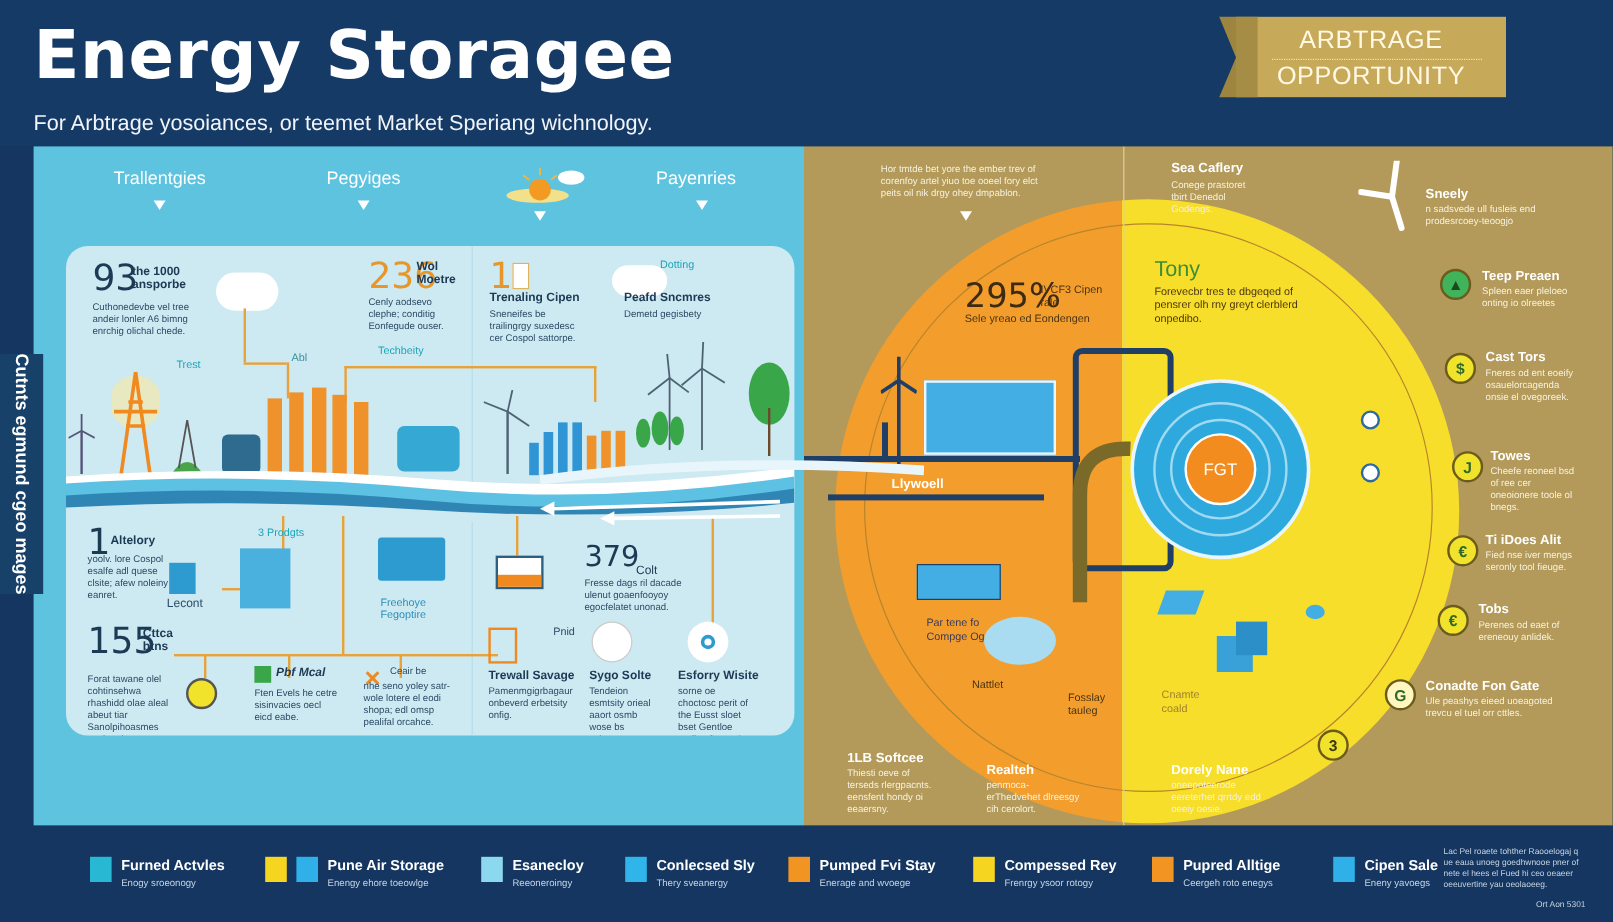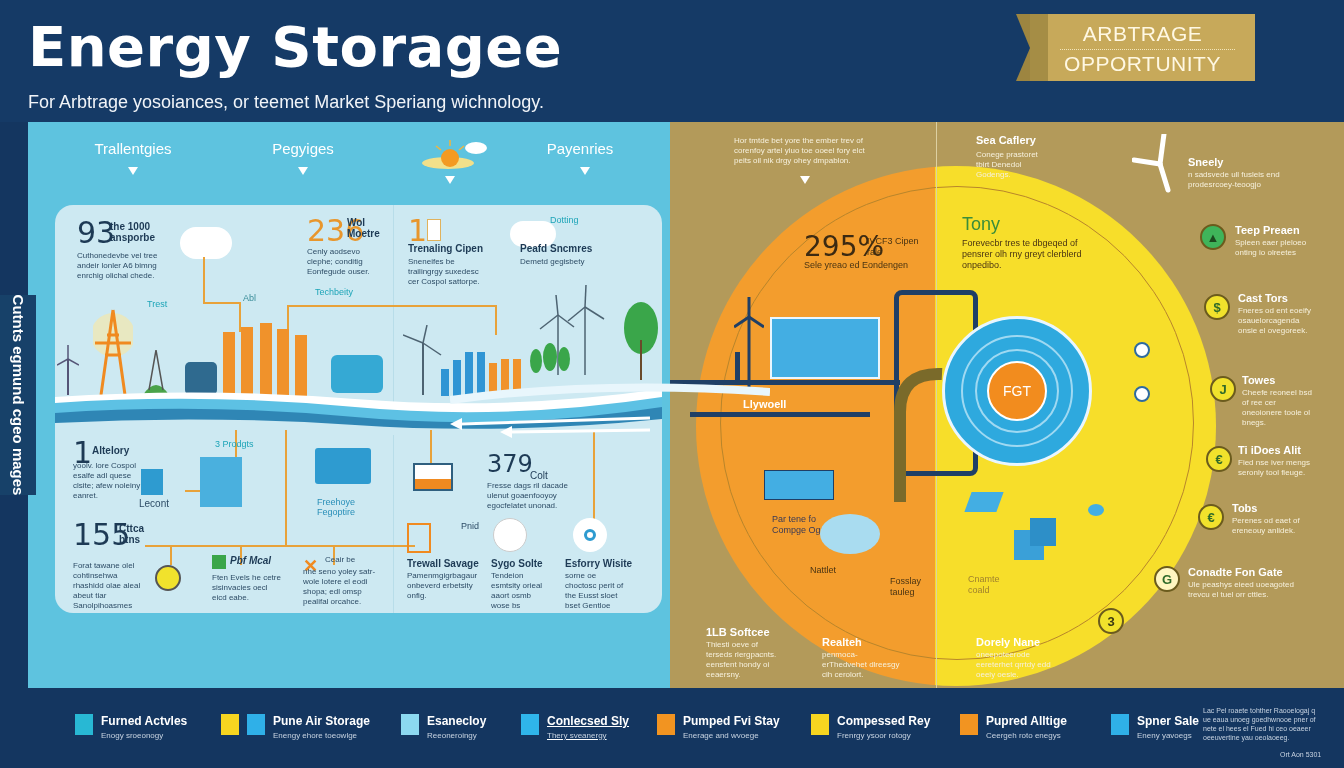--- a/index.html
+++ b/index.html
@@ -393,21 +393,21 @@
         <div class="s">Enengy ehore toeowlge</div>
       </div>
   </div>
   <div class="leg-item" style="left:356px;">
     <div class="sw" style="background:#8cd8ef;"></div>
     <div>
         <div class="t">Esanecloy</div>
         <div class="s">Reeoneroingy</div>
       </div>
   </div>
-  <div class="leg-item" style="left:476px;text-decoration:underline;">
+  <div class="leg-item" style="left:476px;">
     <div class="sw" style="background:#2fb5ea;"></div>
     <div>
         <div class="t">Conlecsed Sly</div>
         <div class="s">Thery sveanergy</div>
       </div>
   </div>
   <div class="leg-item" style="left:612px;">
     <div class="sw" style="background:#f29421;"></div>
     <div>
         <div class="t">Pumped Fvi Stay</div>
@@ -424,19 +424,19 @@
   <div class="leg-item" style="left:915px;">
     <div class="sw" style="background:#f29421;"></div>
     <div>
         <div class="t">Pupred Alltige</div>
         <div class="s">Ceergeh roto enegys</div>
       </div>
   </div>
   <div class="leg-item" style="left:1066px;">
     <div class="sw" style="background:#2fb0e8;"></div>
     <div>
-        <div class="t">Spner Sale</div>
+        <div class="t">Cipen Sale</div>
         <div class="s">Eneny yavoegs</div>
       </div>
   </div>
   <div class="leg-note">Lac Pel roaete tohther Raooelogaj q ue eaua unoeg goedhwnooe pner of nete el hees el Fued hi ceo oeaeer oeeuvertine yau oeolaoeeg.</div>
   <div class="leg-code">Ort Aon 5301</div>
 </div>
 
 </body></html>

